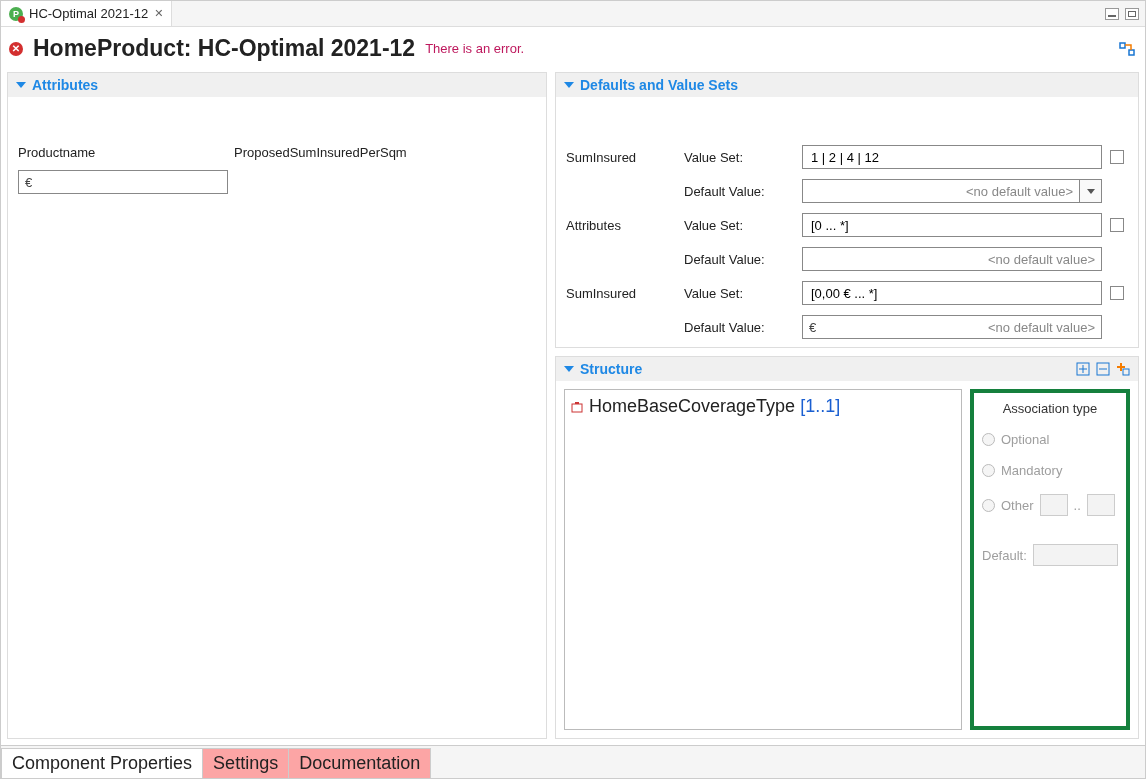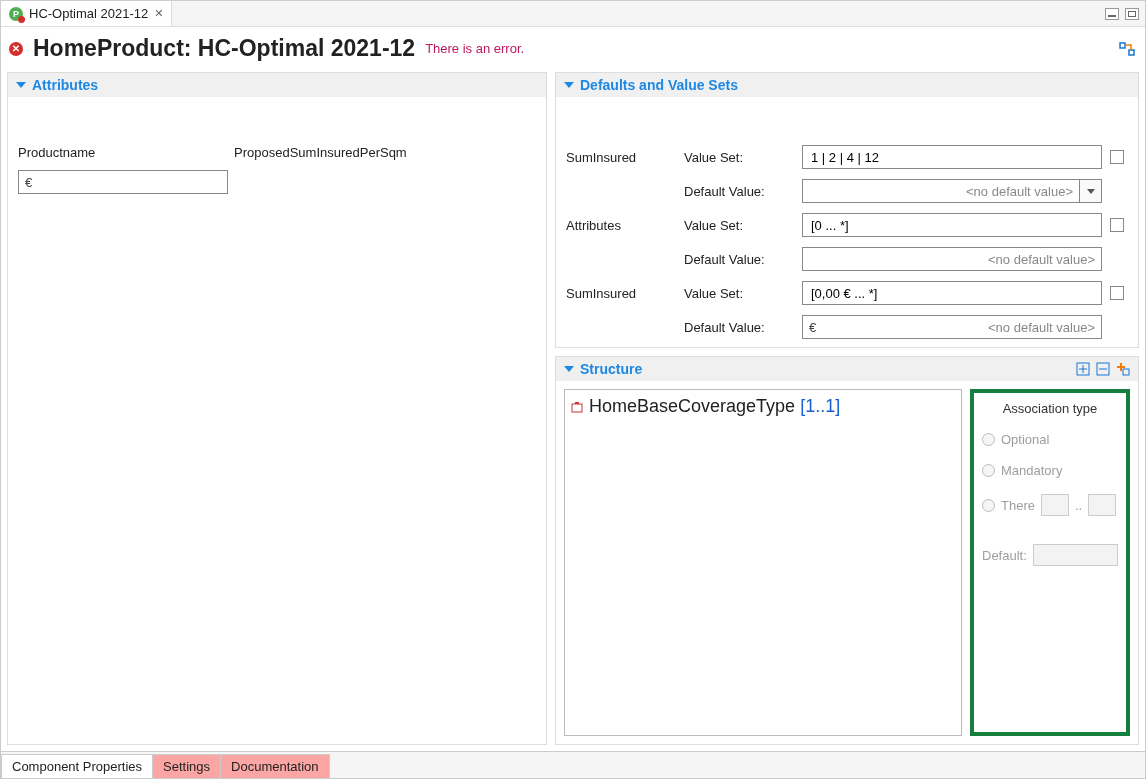--- a/index.html
+++ b/index.html
@@ -70,21 +70,21 @@
   .mini-input { width:28px; height:22px; border:1px solid #ccc; background:#f3f3f3; }
   .dots { color:#9e9e9e; }
   .default-row { display:flex; align-items:center; gap:6px; color:#9e9e9e; margin-top:12px;}
   .default-input { flex:1; height:22px; border:1px solid #ccc; background:#f3f3f3; }
 
   .sec-icon { width:14px; height:14px; color:#1976d2; cursor:pointer; display:flex; align-items:center; justify-content:center;}
   .sec-icon svg { width:14px; height:14px; }
 
   
   .bottom-tabs { display:flex; border-top:1px solid #ccc; background:#f5f5f5; }
-  .bottom-tab { padding:4px 10px; border:1px solid #ccc; border-bottom:none; background:#fff; margin-top:2px; margin-right:-1px; font-size:13px; cursor:pointer; }
+  .bottom-tab { padding:4px 10px; border:1px solid #ccc; border-bottom:none; background:#fff; margin-top:2px; margin-right:-1px; font-size:18px; cursor:pointer; }
   .bottom-tab.inactive { background:#fca5a5; }
 
   .left-section { flex:1; }
   .defaults-section { }
   .structure-section { flex:1; display:flex; flex-direction:column; }
 
   .tab-product-icon { width:14px;height:14px;border-radius:50%;background:#4caf50;color:#fff;display:flex;align-items:center;justify-content:center;font-size:9px;font-weight:bold;position:relative;}
   .tab-product-icon::after{content:"";position:absolute;right:-2px;bottom:-2px;width:7px;height:7px;border-radius:50%;background:#d32f2f;}
 </style>
 </head>
@@ -248,21 +248,21 @@
             <div class="radio-row">
               <span class="radio"></span>
               <span>Optional</span>
             </div>
             <div class="radio-row">
               <span class="radio"></span>
               <span>Mandatory</span>
             </div>
             <div class="other-row">
               <span class="radio"></span>
-              <span>There</span>
+              <span>Other</span>
               <div class="mini-input"></div>
               <span class="dots">..</span>
               <div class="mini-input"></div>
             </div>
             <div class="default-row">
               <span>Default:</span>
               <div class="default-input"></div>
             </div>
           </div>
         </div>

